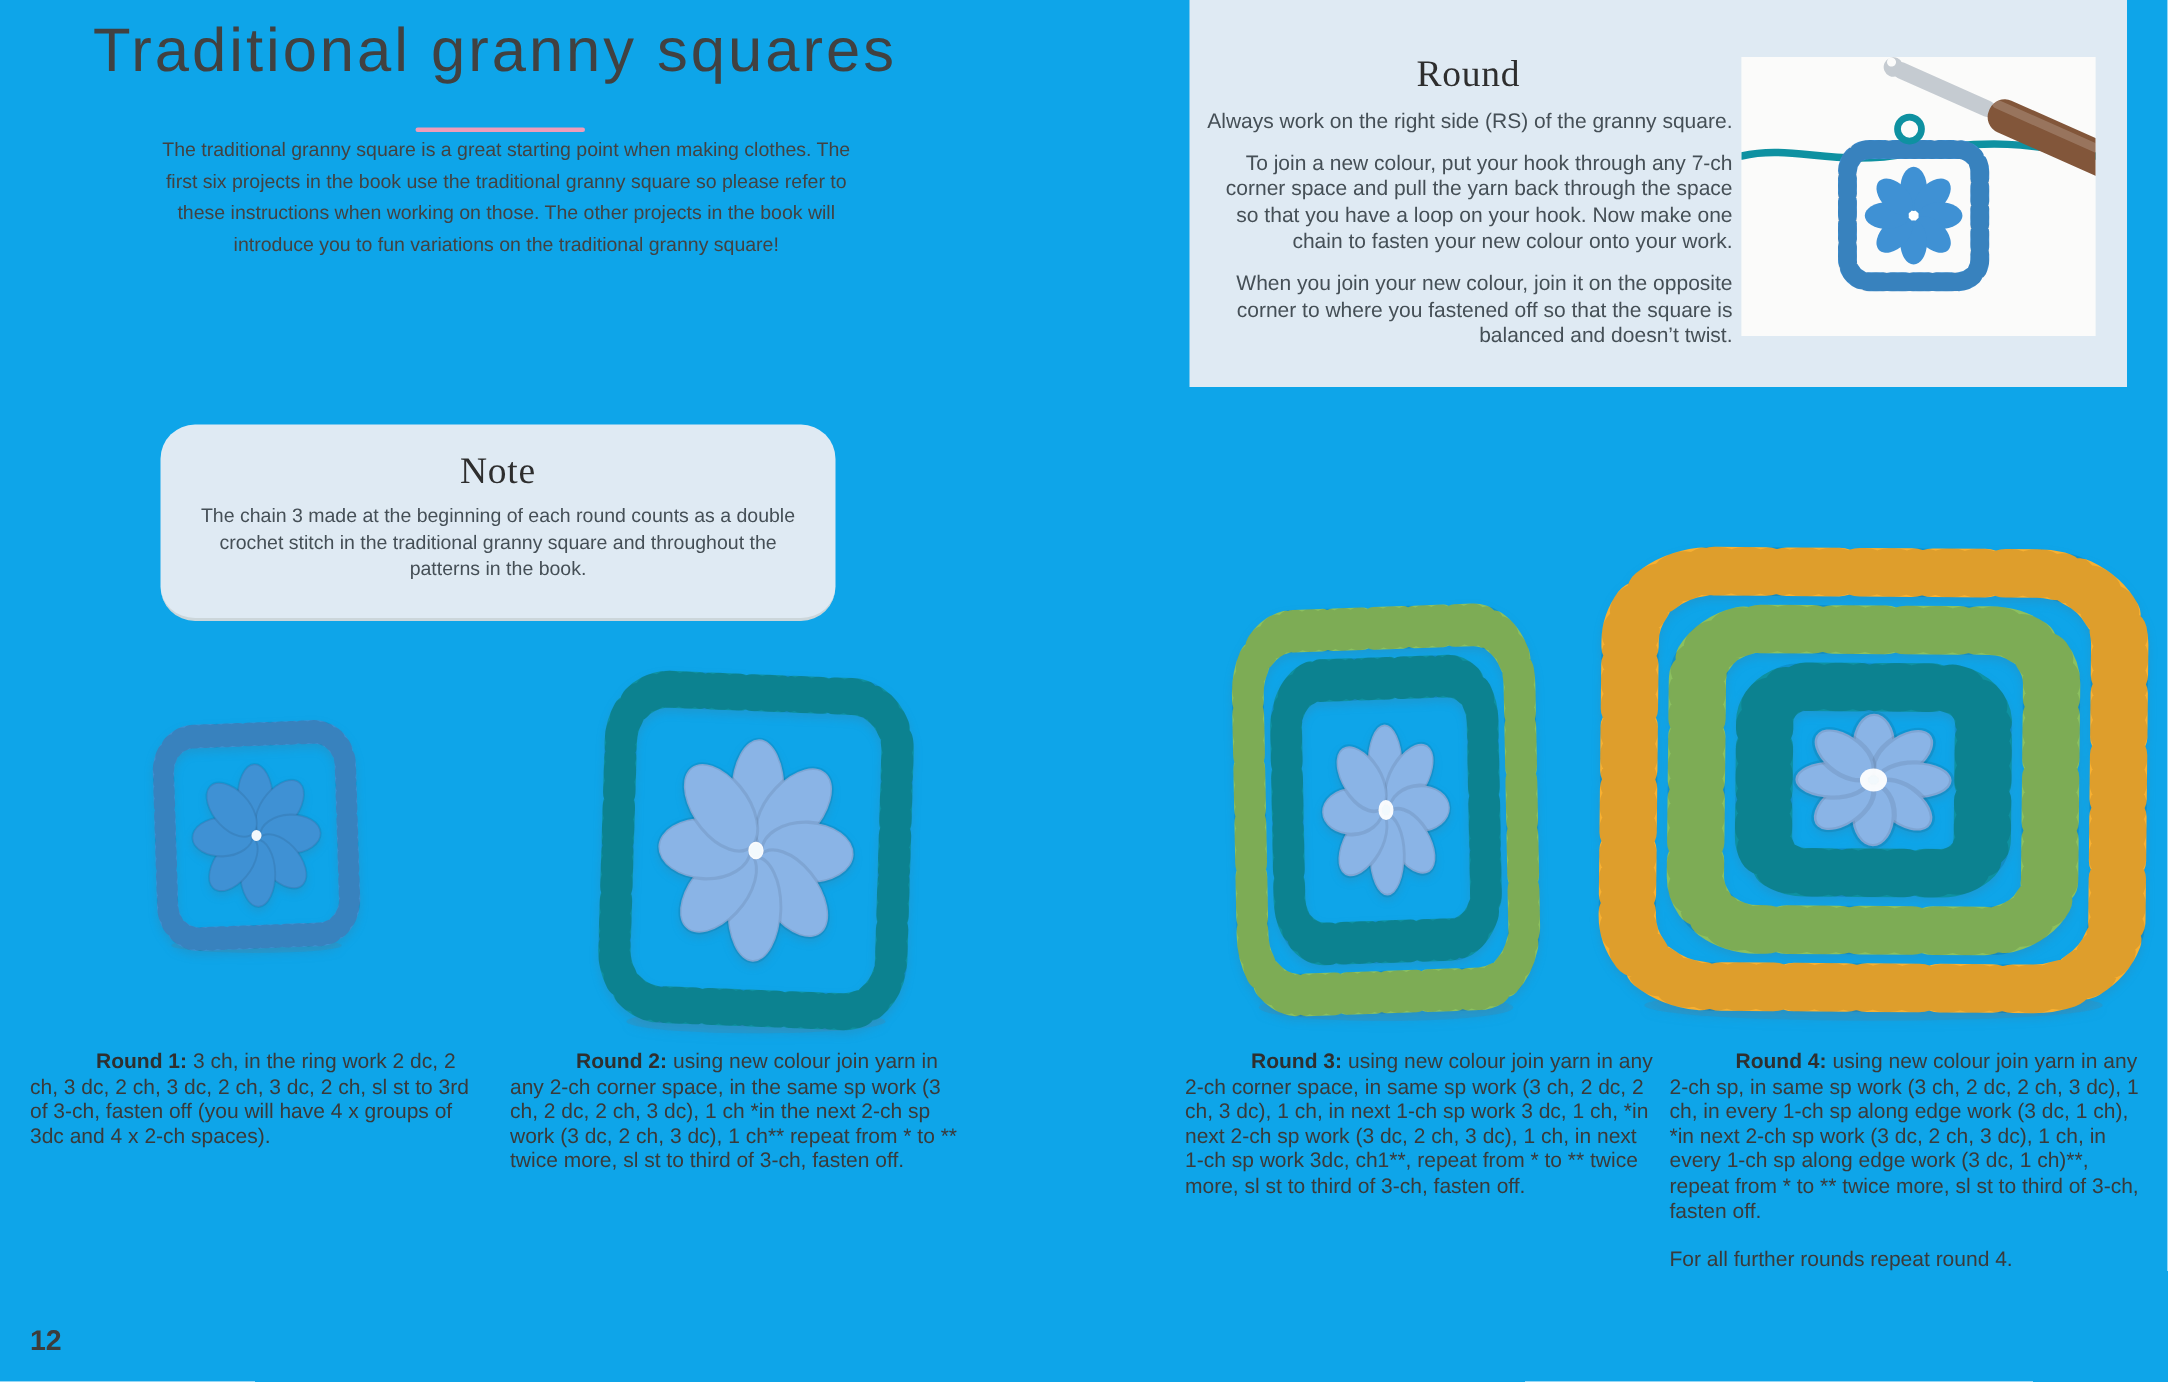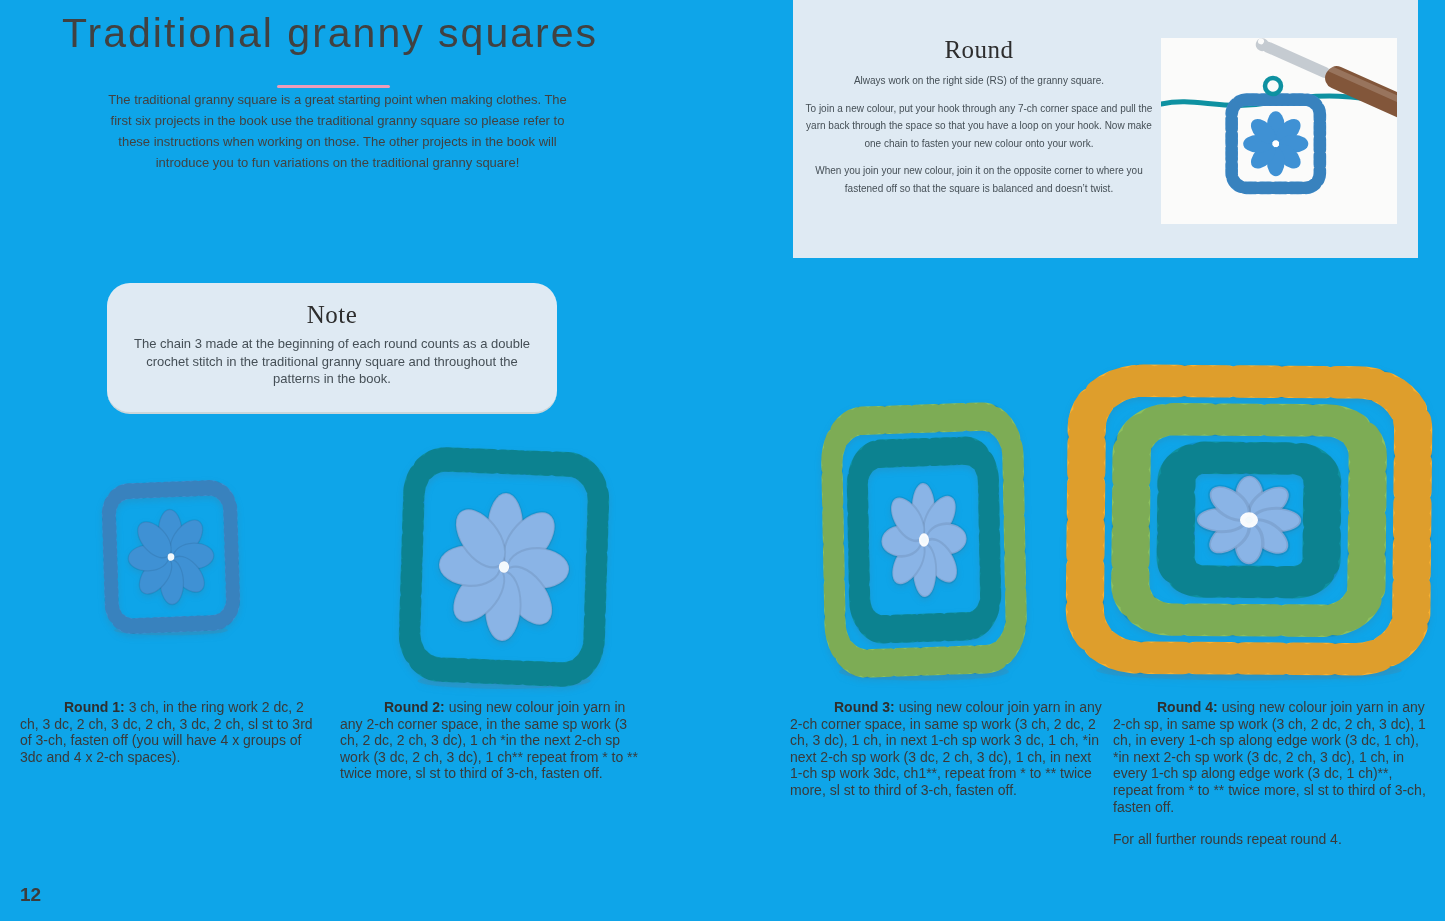--- a/index.html
+++ b/index.html
@@ -20,21 +20,21 @@
   .panel-heading{margin:18px 0 6px 0;text-align:center;
         font-family:"Liberation Serif","DejaVu Serif",serif;
         font-size:25px;font-weight:500;letter-spacing:0.5px;color:#2e2e2e;}
   .panel-text{margin:0 auto;width:412px;text-align:center;
         font-size:13px;line-height:17.5px;color:#454f56;}
 
   
   .tips-box{left:793px;top:0;width:625px;height:258px;}
   .tips-col{position:absolute;left:10px;top:30px;width:352px;text-align:center;}
   .tips-col .panel-heading{margin:6px 0 8px 0;}
-  .tips-col p{margin:0 0 10px 0;font-size:10px;line-height:17.6px;color:#454f56;}
+  .tips-col p{margin:0 0 10px 0;font-size:14px;line-height:17.6px;color:#454f56;text-align:right;}
   .tips-photo{position:absolute;left:368px;top:38px;width:236px;height:186px;background:#fbfbfa;}
   .tips-photo svg{display:block;width:100%;height:100%;}
 
   
   .square-photo svg{display:block;width:100%;height:100%;}
   .square-photo{filter:drop-shadow(0 3px 3px rgba(90,100,110,0.18));}
   #sq-round-1{left:100px;top:478px;width:142px;height:158px;}
   #sq-round-2{left:396px;top:444px;width:216px;height:246px;}
   #sq-round-3{left:818px;top:398px;width:212px;height:284px;}
   #sq-round-4{left:1058px;top:358px;width:382px;height:324px;}

